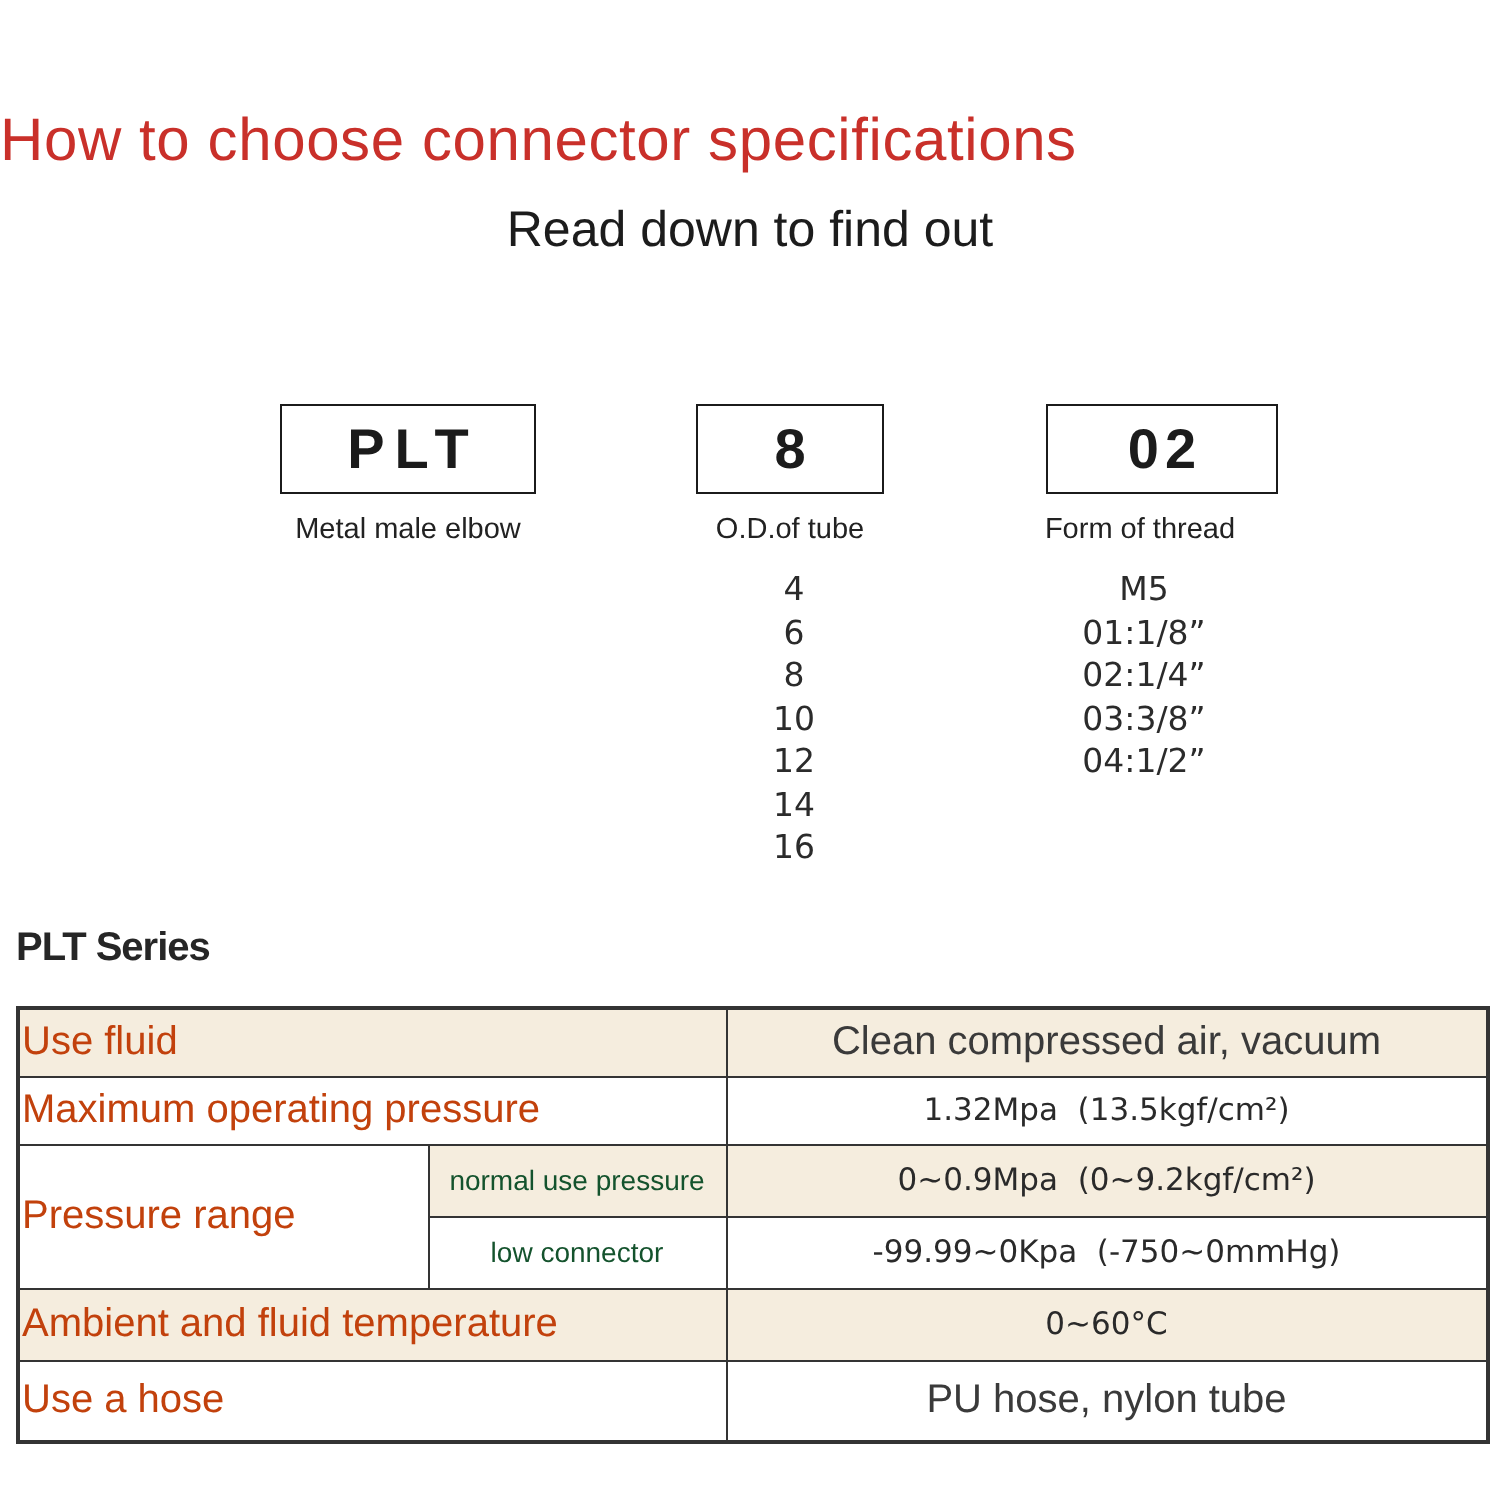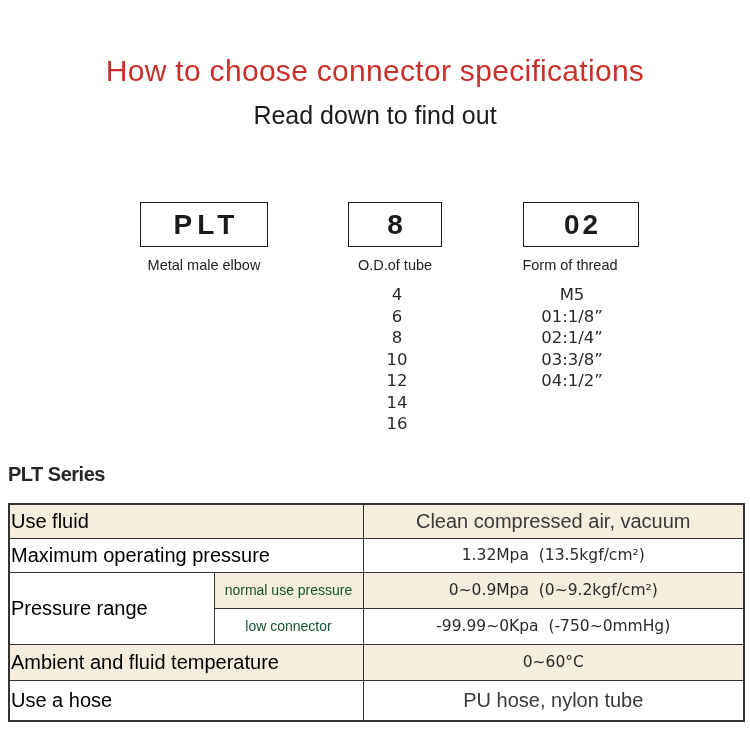--- a/index.html
+++ b/index.html
@@ -11,21 +11,20 @@
     overflow: hidden;
     font-family: "Liberation Sans", "DejaVu Sans", sans-serif;
     color: #2a2a2a;
   }
 
   
   .title {
     position: absolute;
     top: 54px; left: 0;
     width: 750px;
-    text-align: center;
     font-size: 30px;
     font-weight: 400;
     letter-spacing: 0.3px;
     color: var(--accent-red, #c9302a);
   }
   .subtitle {
     position: absolute;
     top: 101px; left: 0;
     width: 750px;
     text-align: center;
@@ -101,21 +100,21 @@
   }
   .beige { background: var(--table-beige, #f5edde); }
   .r1 { height: 34px; }
   .r2 { height: 34px; }
   .r3 { height: 36px; }
   .r4 { height: 36px; }
   .r5 { height: 36px; }
   .r6 { height: 41px; }
   .cell-label {
     font-size: 20px;
-    color: #000000;
+    color: #c2410c;
   }
   .cell-sublabel {
     font-size: 14px;
     text-align: center;
     color: #14532d;
   }
   .cell-value-lg {
     font-size: 20px;
     text-align: center;
     color: #3a3a3a;

